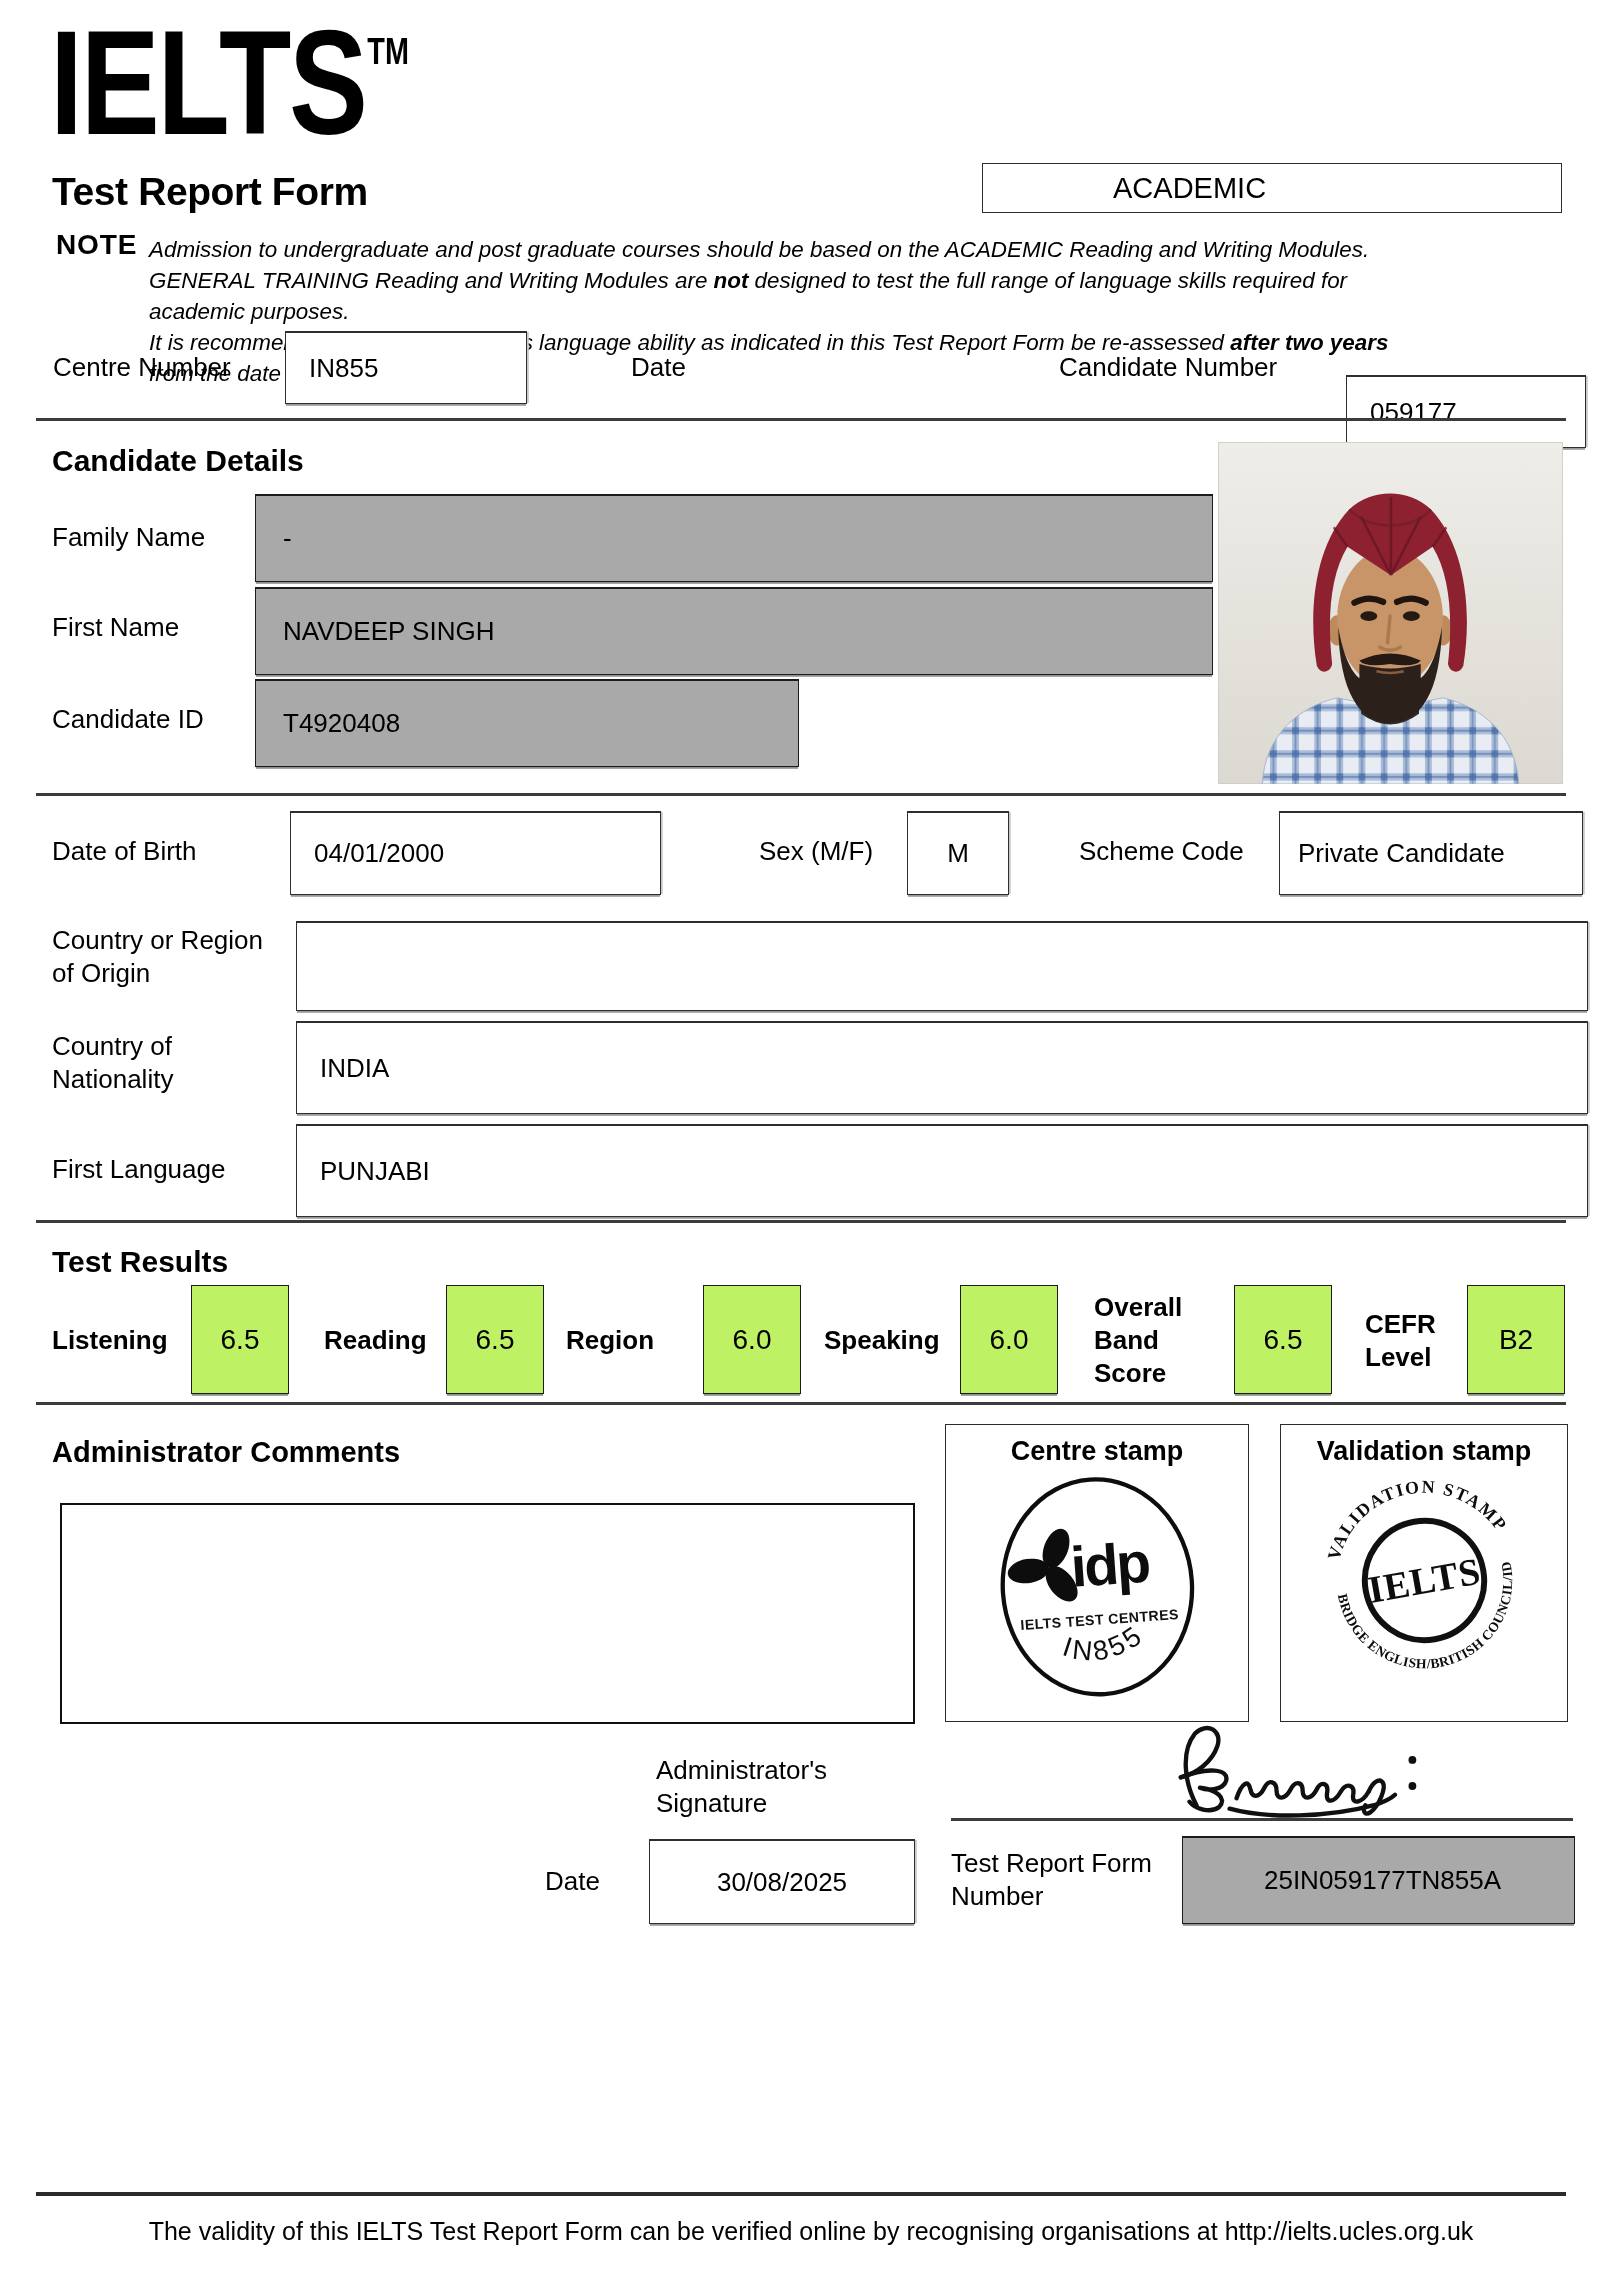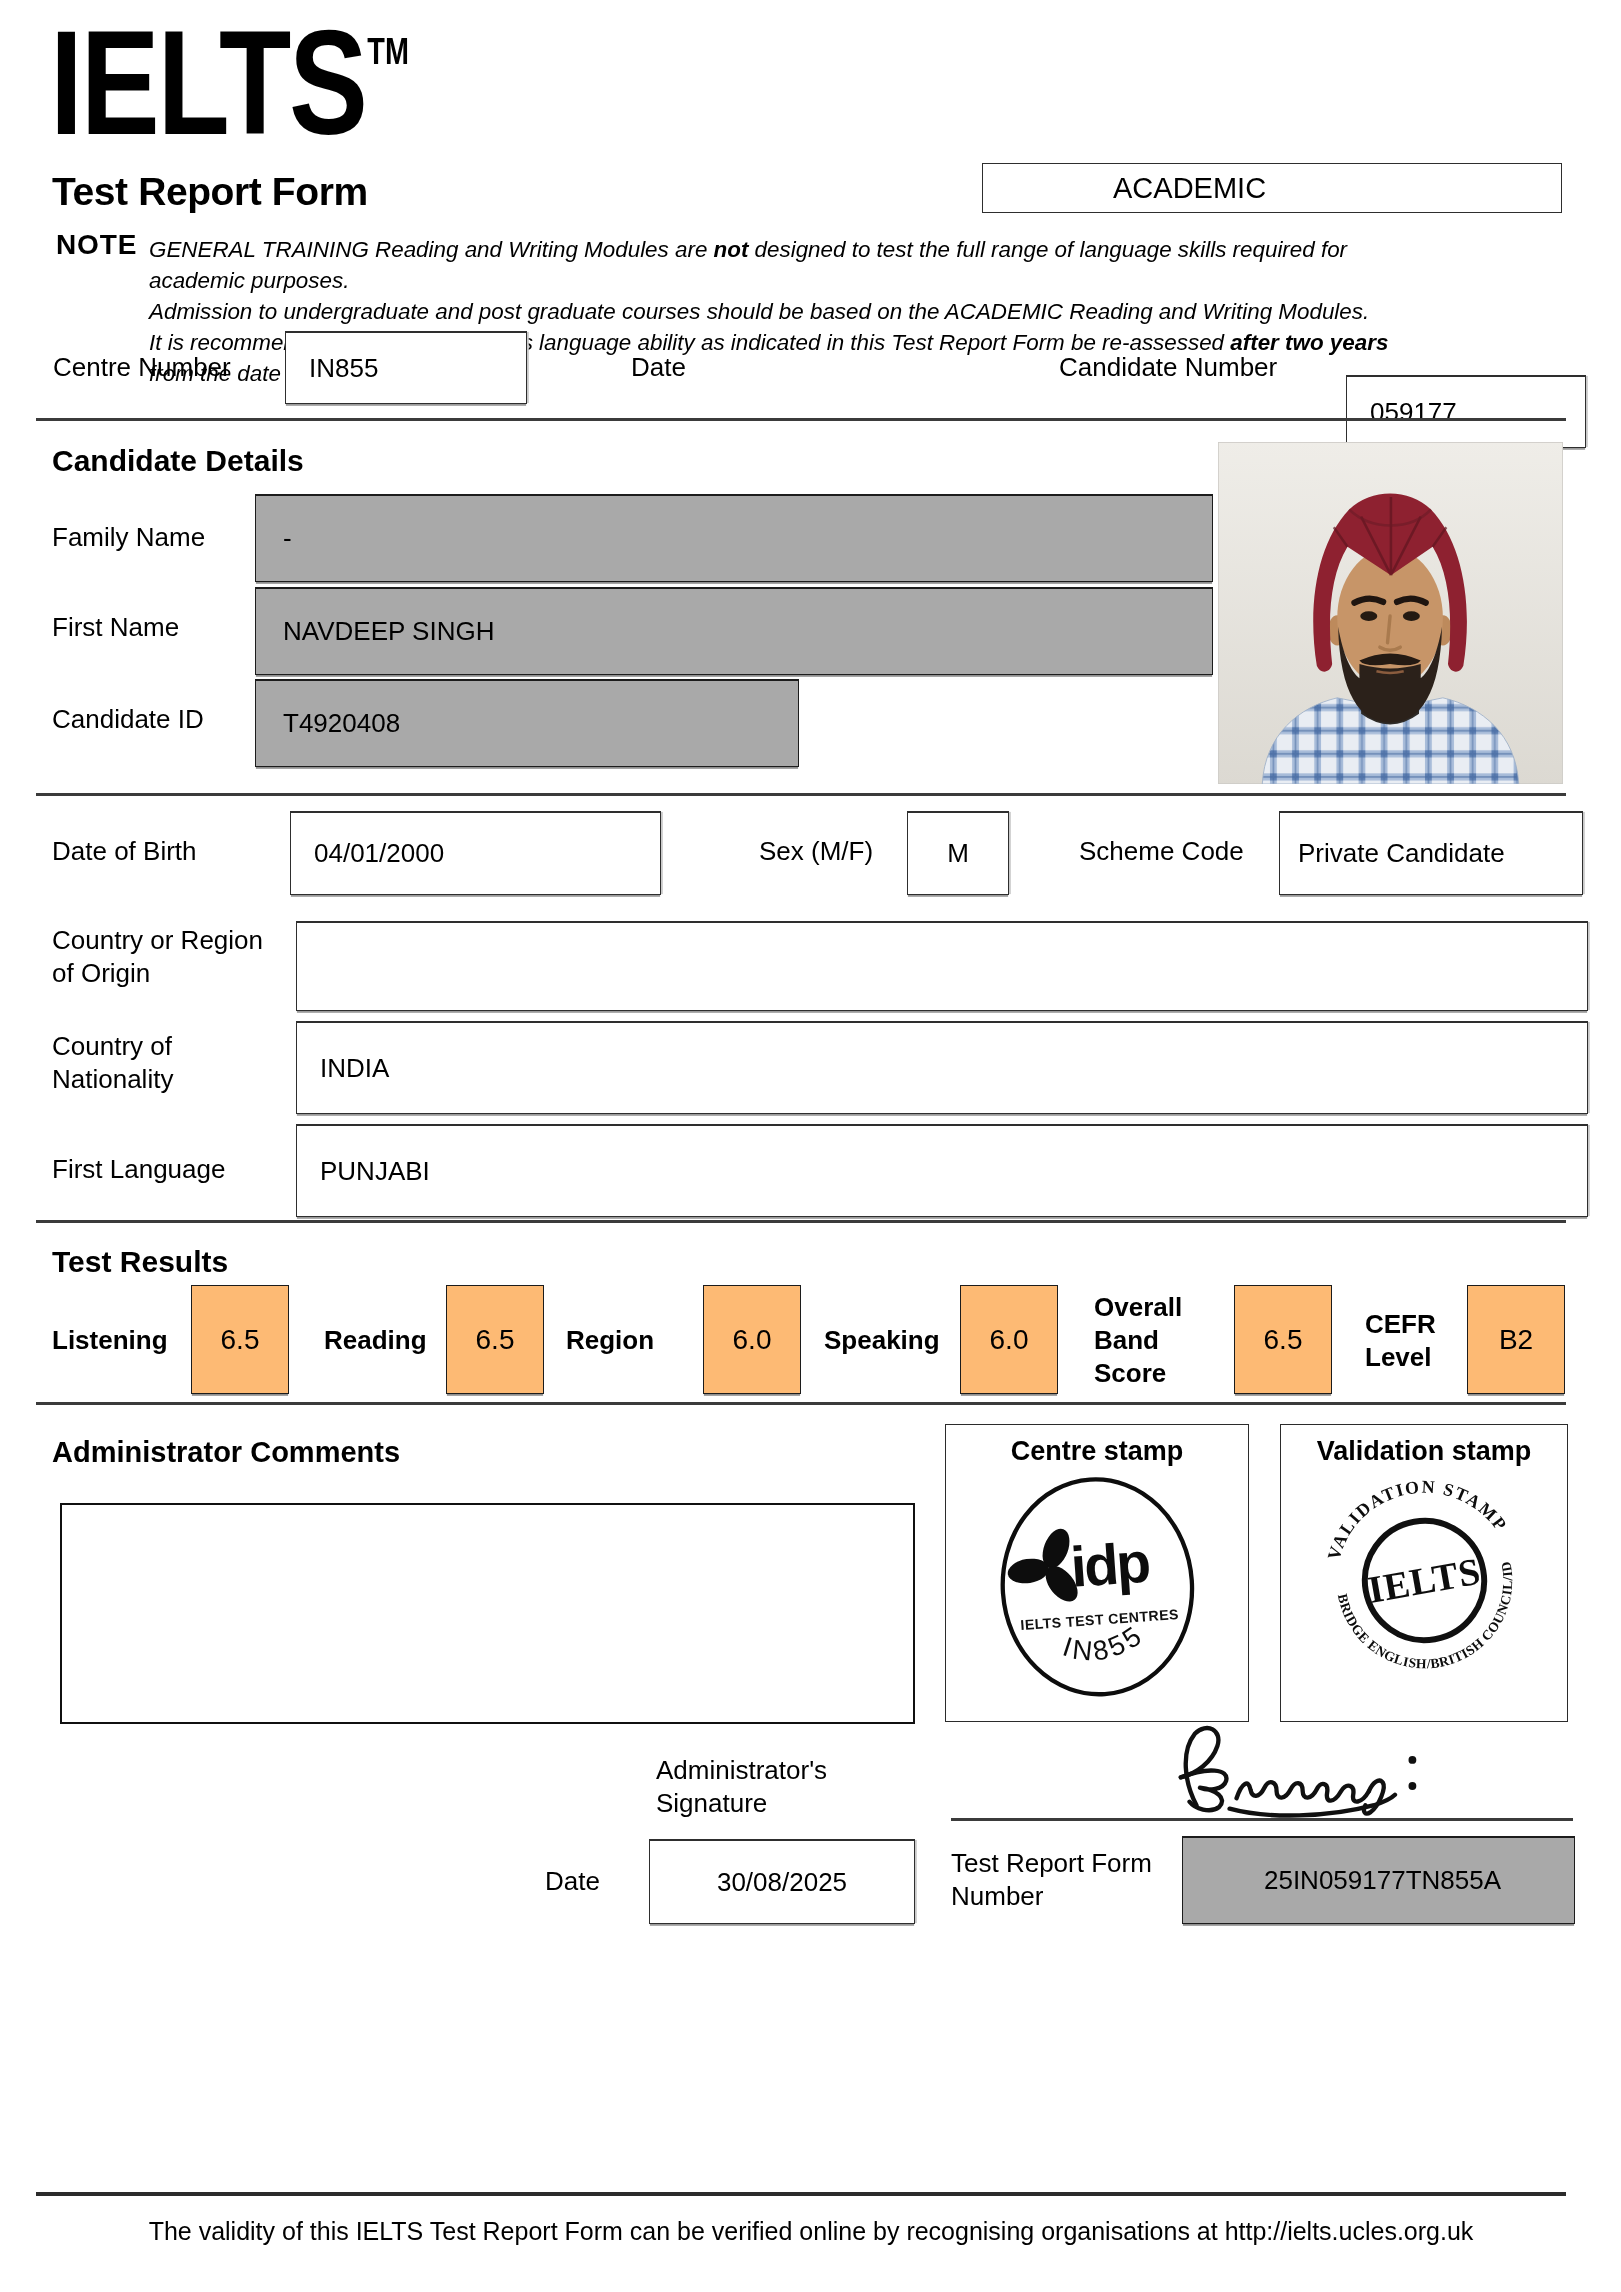--- a/index.html
+++ b/index.html
@@ -22,21 +22,21 @@
   .pad{padding-left:23px;}
   .center{justify-content:center;}
   
   .graybox{
     position:absolute; background:#a9a9a9;
     border:1.8px solid #1c1c1c; border-top-width:2.7px;
     box-shadow:0 2.7px 0 -0.9px #8f8f8f;
     display:flex; align-items:center; font-size:26px; padding-left:27px;
   }
   .scorebox{
-    position:absolute; width:96px; height:107px; background:#fdba74;
+    position:absolute; width:96px; height:107px; background:#bef264;
     border:1.8px solid #1c1c1c; box-shadow:0 2.7px 0 -0.9px #8f8f8f;
     display:flex; align-items:center; justify-content:center; font-size:28px;
   }
   .sectiontitle{font-weight:bold; font-size:30px;}
   .logo{
     position:absolute; left:50px; top:9px; font-size:148px; font-weight:bold;
     letter-spacing:-2.7px; line-height:1.0; transform:scaleX(0.80);
     transform-origin:left top; white-space:nowrap;
   }
   .logo .tm{font-size:36px; letter-spacing:0; vertical-align:70px; margin-left:1.8px;}
@@ -76,22 +76,22 @@
   <div class="logo"><span>IELTS</span><span class="tm">TM</span></div>
 
   <div class="pagetitle">Test Report Form</div>
 
   <div class="modulebox">
     <span>ACADEMIC</span>
   </div>
 
   <div class="notelabel">NOTE</div>
   <div class="notetext">
+    <div>Admission to undergraduate and post graduate courses should be based on the ACADEMIC Reading and Writing Modules.</div>
     <div><span>GENERAL TRAINING Reading and Writing Modules are </span><span class="bold" style="font-style:italic">not</span><span> designed to test the full range of language skills required for academic purposes.</span></div>
-    <div>Admission to undergraduate and post graduate courses should be based on the ACADEMIC Reading and Writing Modules.</div>
     <div><span>It is recommended that the candidate's language ability as indicated in this Test Report Form be re-assessed </span><span class="bold" style="font-style:italic">after two years</span><span> from the date of the test.</span></div>
   </div>
 
   <div class="abs label" style="left:53px; top:351px;">Centre Number</div>
   <div class="fieldbox pad" style="left:285px; top:331px; width:217px; height:70px;">
     <span>IN855</span>
   </div>
 
   <div class="abs label" style="left:631px; top:351px;">Date</div>
 

